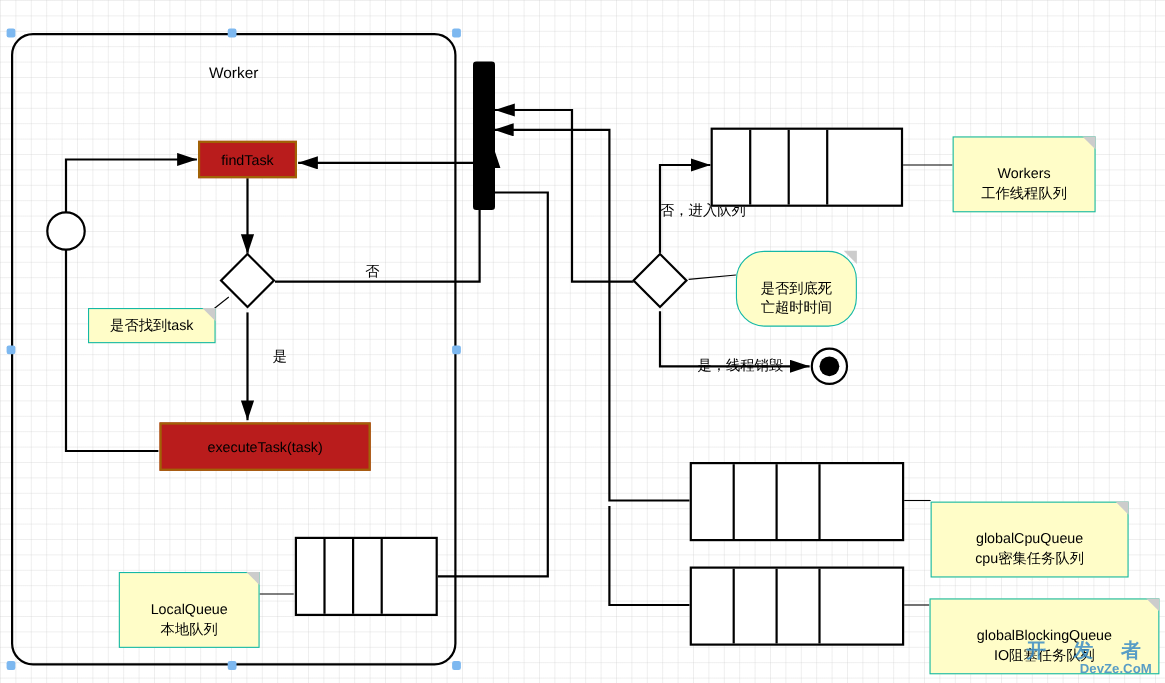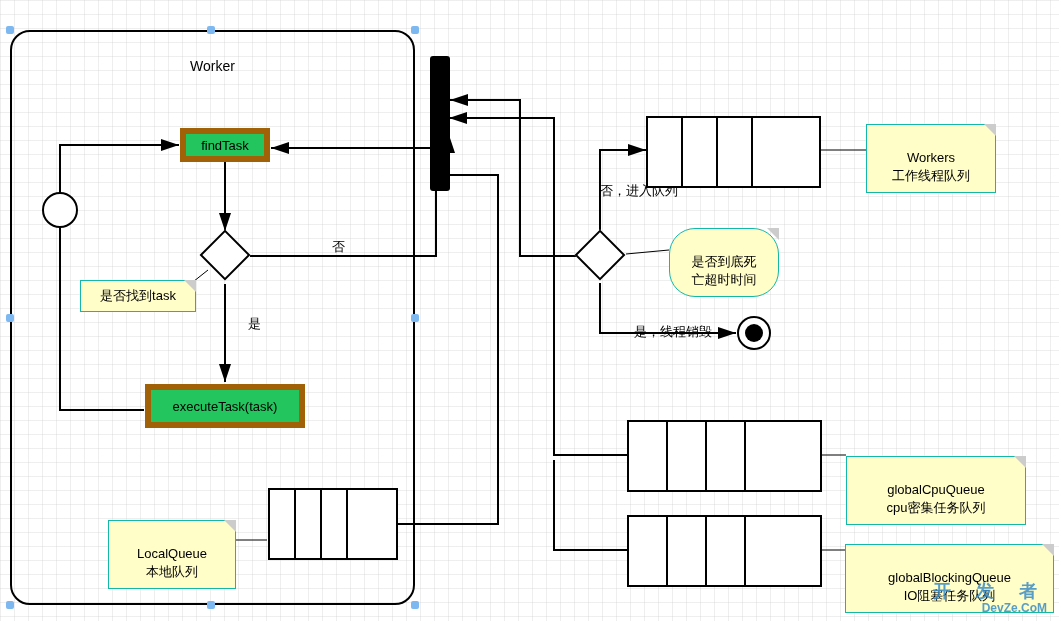--- a/index.html
+++ b/index.html
@@ -9,22 +9,22 @@
   background:
     linear-gradient(to right, rgba(200,200,200,0.3) 1px, transparent 1px) 0 0/14px 14px,
     linear-gradient(to bottom, rgba(200,200,200,0.3) 1px, transparent 1px) 0 0/14px 14px,
     #fff;
   width: 1059px; height: 621px;
   position: relative;
   overflow: hidden;
 }
 .box {
   position: absolute;
-  background: #22c55e;
-  border: 6px solid #a16207;
+  background: #b91c1c;
+  border: 2px solid #a16207;
   display: flex;
   align-items: center;
   justify-content: center;
   text-align: center;
 }
 .note {
   position: absolute;
   background: #fffdc8;
   border: 1px solid #14b8a6;
   padding: 6px 10px;
@@ -156,21 +156,21 @@
   <span>findTask</span>
 </div>
 
 <div class="diamond" style="left:207px;top:237px;width:36px;height:36px;"></div>
 <div class="note" style="left:80px;top:280px;width:116px;">
   <span>是否找到task</span>
 </div>
 <div class="label" style="left:248px;top:315px;">是</div>
 <div class="label" style="left:332px;top:238px;">否</div>
 
-<div class="box" style="left:145px;top:384px;width:160px;height:44px;">
+<div class="box" style="left:145px;top:384px;width:192px;height:44px;">
   <span>executeTask(task)</span>
 </div>
 
 <div class="queue" style="left:268px;top:488px;width:130px;height:72px;">
   <div class="cell"></div>
     <div class="cell"></div>
     <div class="cell"></div>
     <div class="cell"></div>
 </div>
 <div class="note" style="left:108px;top:520px;width:128px;white-space:pre-line;">

